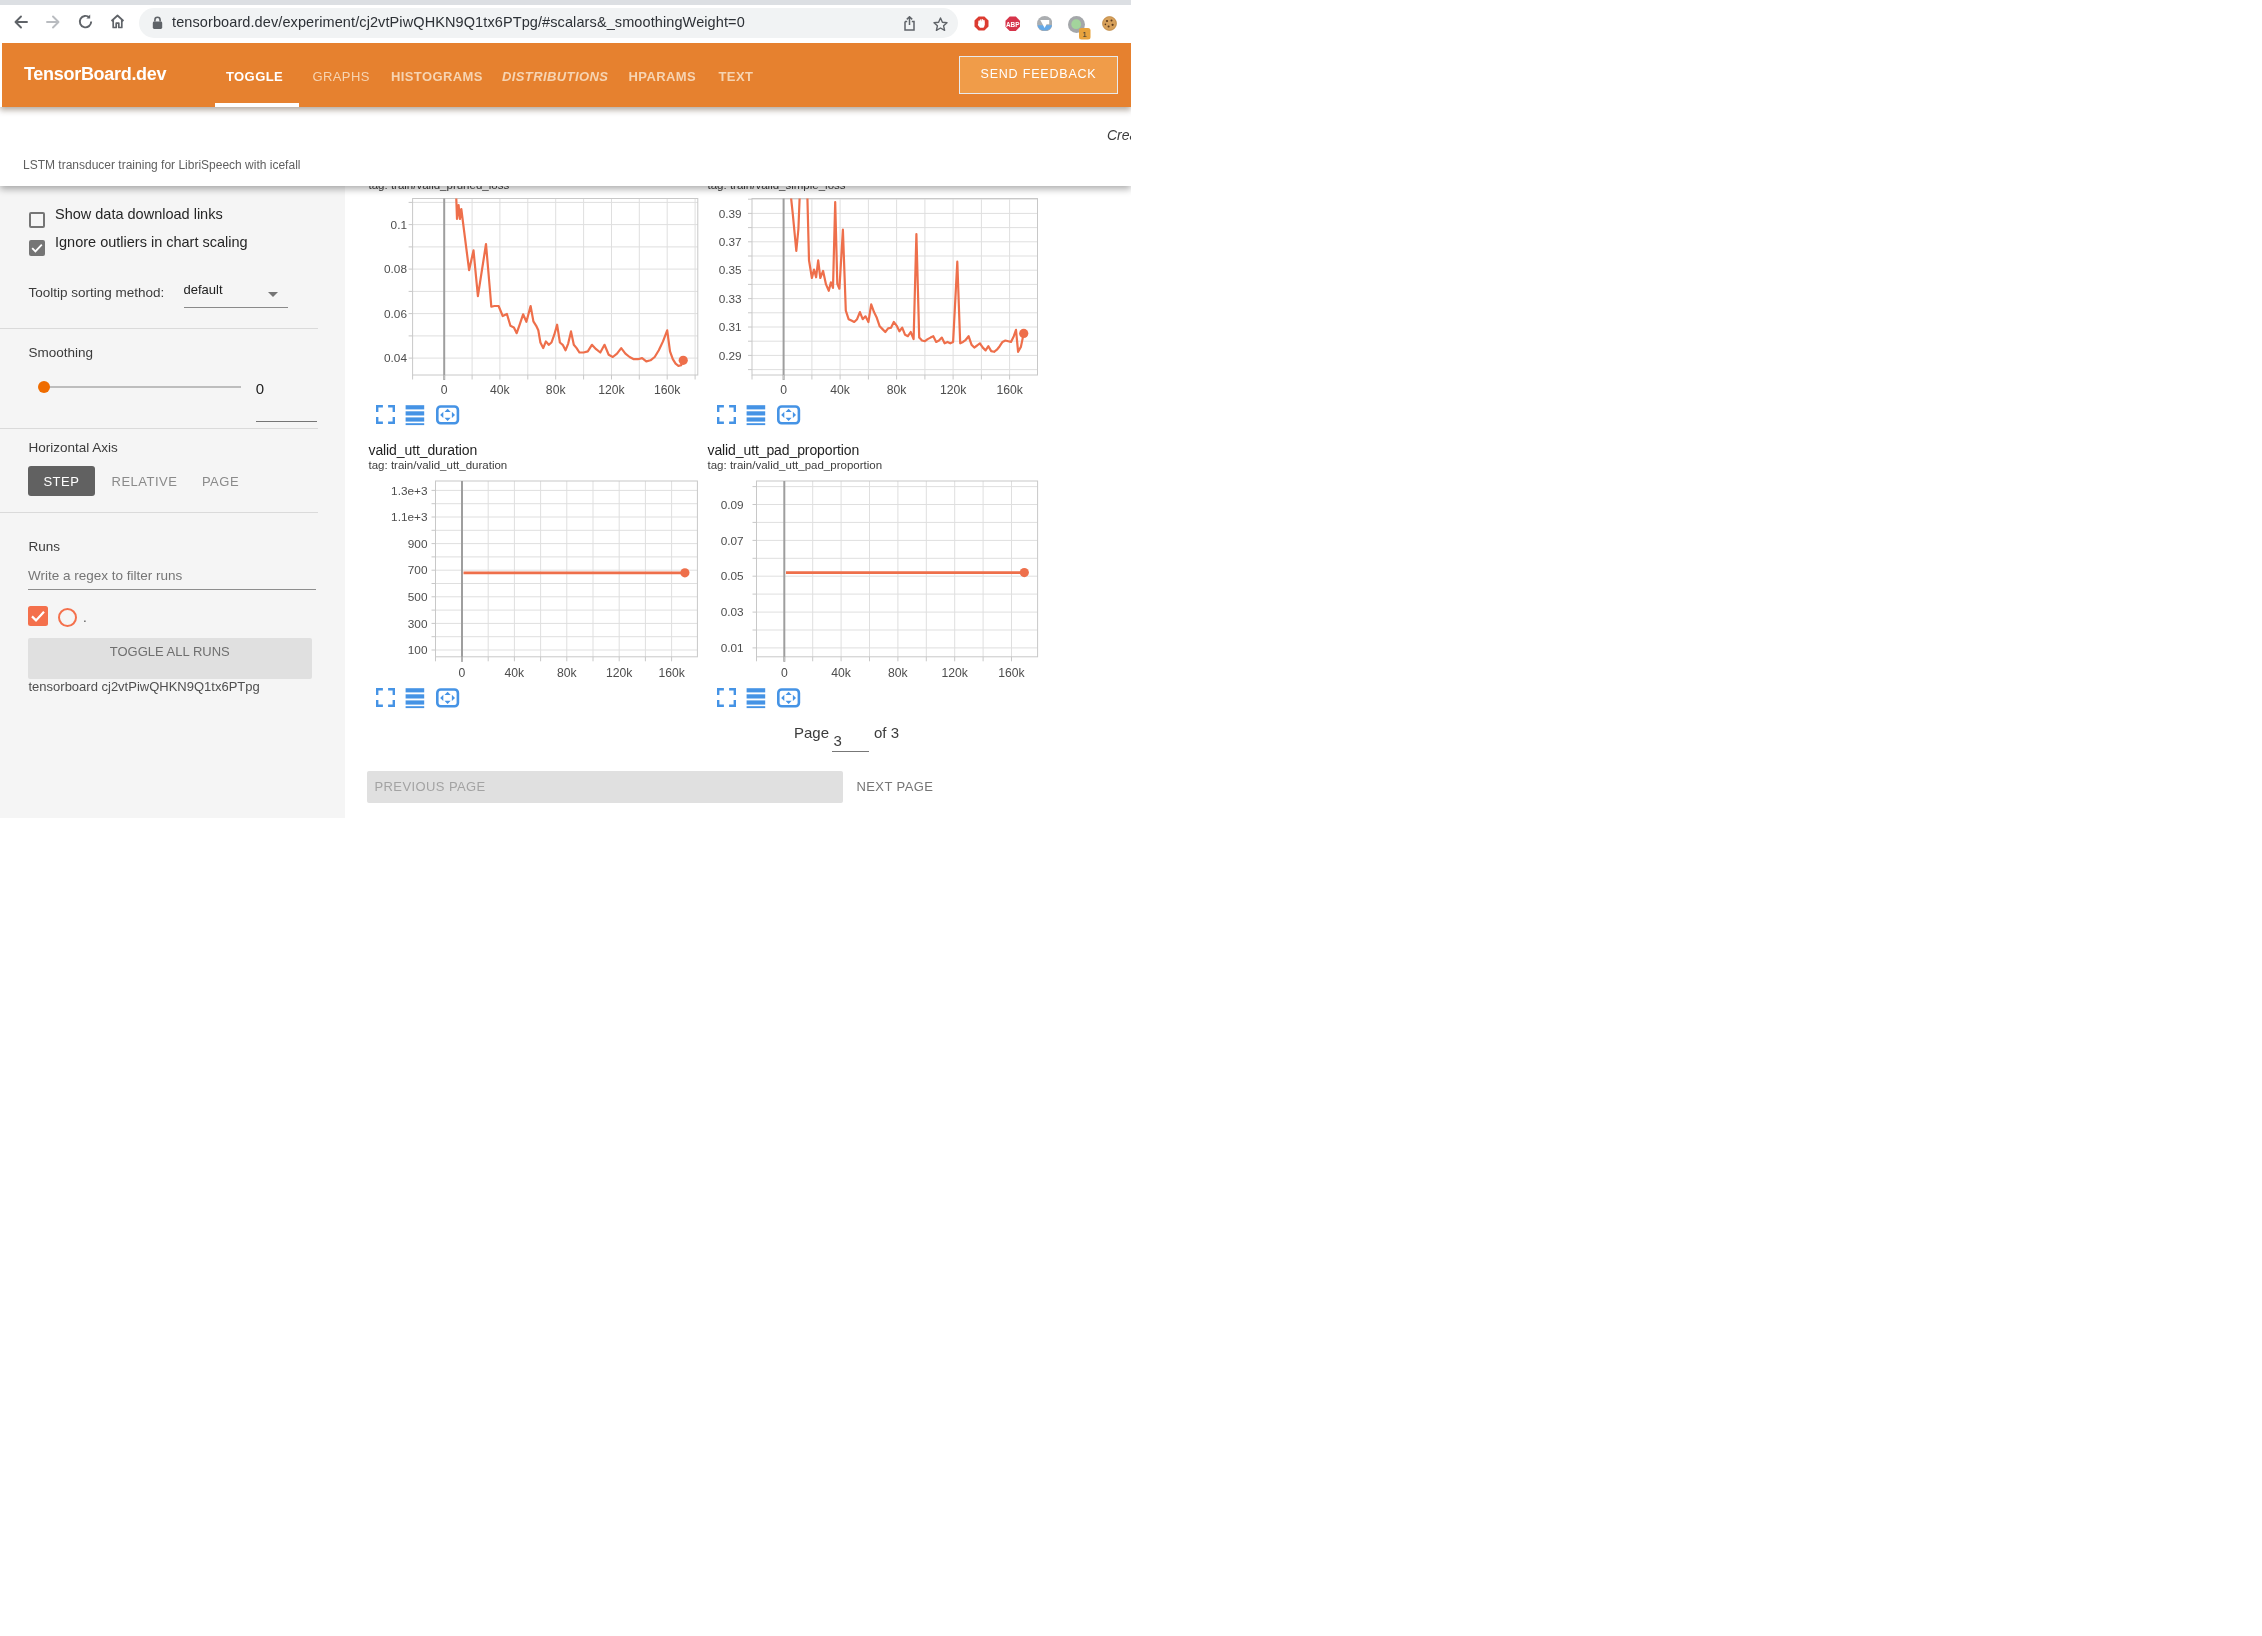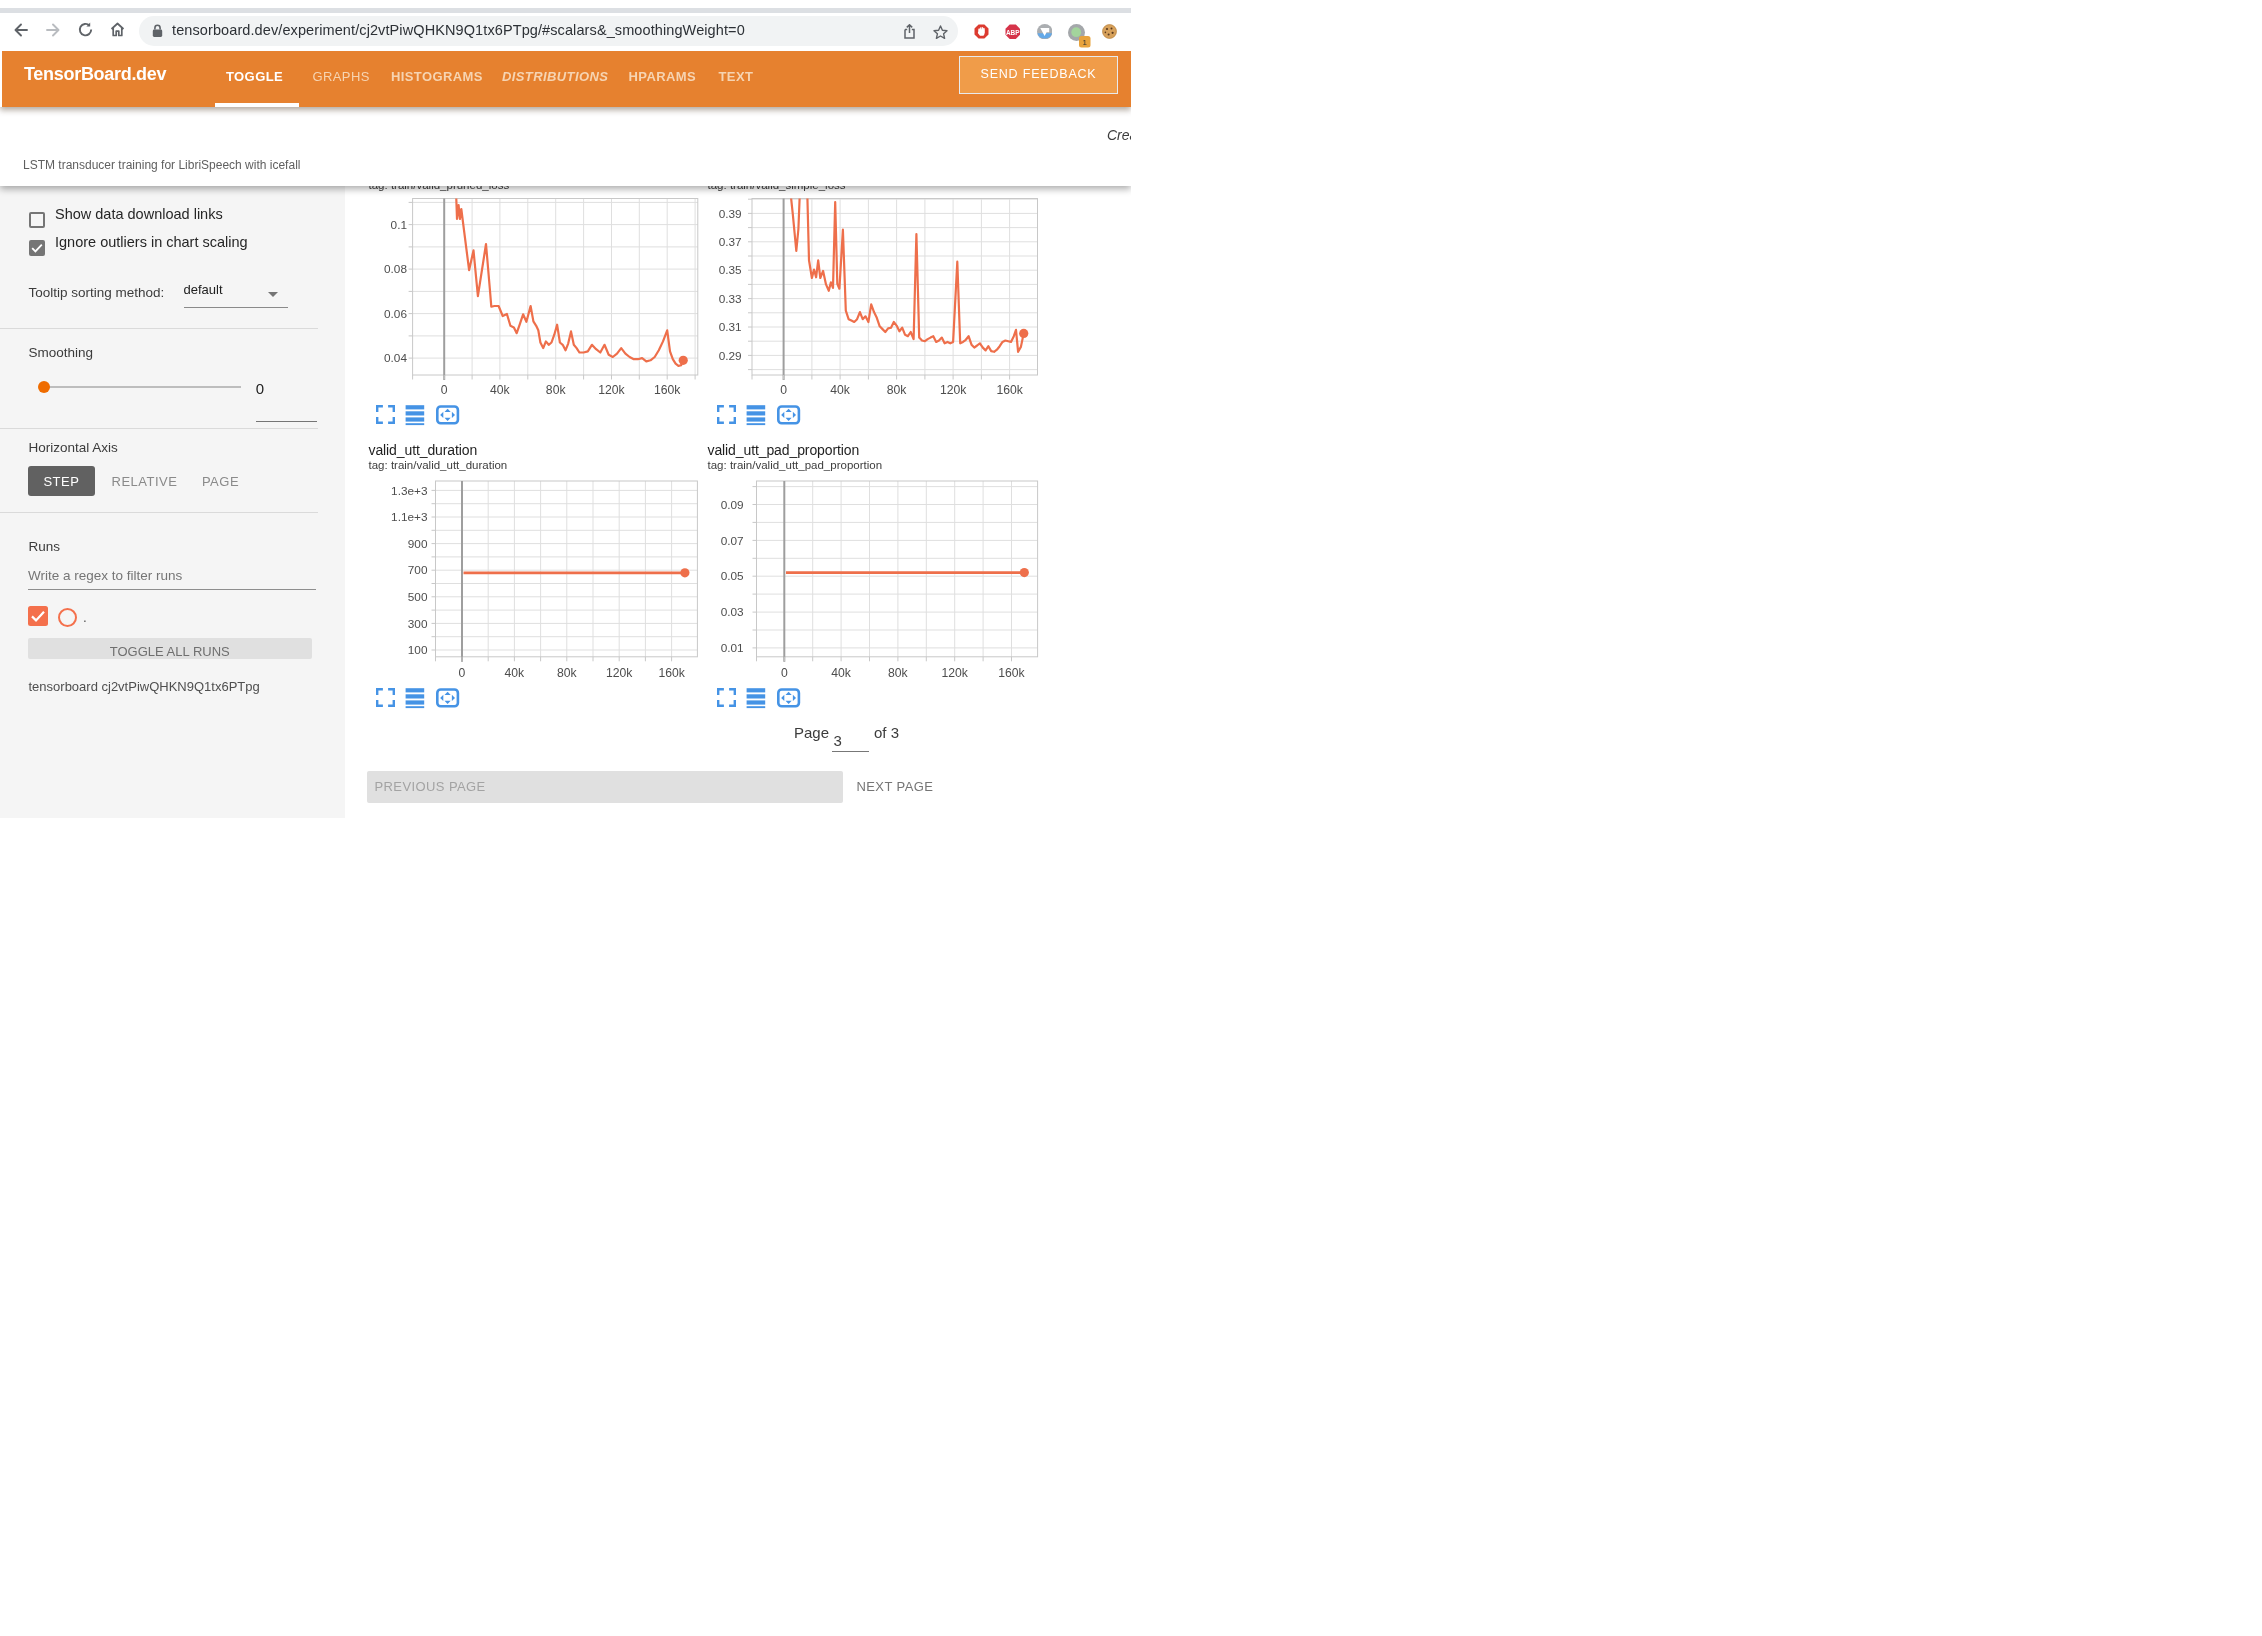--- a/index.html
+++ b/index.html
@@ -362,21 +362,21 @@
   <div class="abs" style="left:27.9px;top:407px;width:288px;border-top:1px solid #8e8e8e;"></div>
 
   <div class="abs" style="left:28px;top:423.5px;width:20px;height:20px;background:#f4704c;border-radius:2.5px;">
     <svg width="20" height="20" viewBox="0 0 20 20">
         <path d="M4 10.4 L8 14.4 L16 5.8" stroke="#fff" stroke-width="2.2" fill="none"></path>
       </svg>
   </div>
   <div class="abs" style="left:57.5px;top:425.5px;width:19px;height:19px;border:2.5px solid #f4704c;border-radius:50%;"></div>
   <div class="abs" style="left:83px;top:428px;font-size:13.5px;color:#555;">.</div>
 
-  <div class="abs" style="left:28px;top:455.7px;width:283.5px;height:21px;background:#e0e0e0;border-radius:2px;color:#6f6f6f;font-size:13px;letter-spacing:0;text-align:center;line-height:28.8px;">TOGGLE ALL RUNS</div>
+  <div class="abs" style="left:28px;top:455.7px;width:283.5px;height:41px;background:#e0e0e0;border-radius:2px;color:#6f6f6f;font-size:13px;letter-spacing:0;text-align:center;line-height:28.8px;">TOGGLE ALL RUNS</div>
   <div class="abs" style="left:28.5px;top:497px;font-size:13px;color:#4f4f4f;">tensorboard cj2vtPiwQHKN9Q1tx6PTpg</div>
 </div>
 
 <div class="abs" style="left:0;top:106.7px;width:1131px;height:79.5px;background:#fff;box-shadow:0 3px 7px rgba(0,0,0,0.33);">
   <div class="abs" style="left:1107px;top:20px;font-size:14px;font-style:italic;color:#3c3c3c;white-space:nowrap;">Created</div>
   <div class="abs" style="left:23px;top:51px;font-size:12px;color:#5f5f5f;">LSTM transducer training for LibriSpeech with icefall</div>
 </div>
 
 <div class="abs" style="left:0;top:43px;width:1131px;height:63.7px;background:#e6812f;box-shadow:0 3px 6px rgba(50,25,0,0.38);">
   <div class="abs" style="left:24px;top:20.5px;font-size:18px;font-weight:bold;color:#fff;letter-spacing:-0.3px;">TensorBoard.dev</div>
@@ -384,21 +384,21 @@
   <div class="abs" style="left:215px;top:59.5px;width:84px;height:4.2px;background:#fff;"></div>
   <div class="abs" style="left:312.5px;top:25.5px;font-size:13px;font-weight:normal;letter-spacing:0.4px;color:#f6d4b2;">GRAPHS</div>
   <div class="abs" style="left:391px;top:25.5px;font-size:13px;font-weight:bold;letter-spacing:0.4px;color:#f6d4b2;">HISTOGRAMS</div>
   <div class="abs" style="left:502px;top:25.5px;font-size:13px;font-weight:bold;letter-spacing:0.4px;color:#f6d4b2;font-style:italic;">DISTRIBUTIONS</div>
   <div class="abs" style="left:628.5px;top:25.5px;font-size:13px;font-weight:bold;letter-spacing:0.4px;color:#f6d4b2;">HPARAMS</div>
   <div class="abs" style="left:718.5px;top:25.5px;font-size:13px;font-weight:bold;letter-spacing:0.4px;color:#f6d4b2;">TEXT</div>
   <div class="abs" style="left:959px;top:13.3px;width:159px;height:37.4px;background:#f09c49;border:1.5px solid #e8eaed;border-radius:0;color:#fff;font-size:12.5px;letter-spacing:0.8px;text-align:center;line-height:34.4px;">SEND FEEDBACK</div>
 </div>
 <div class="abs" style="left:0;top:43px;width:2px;height:64px;background:#fff;"></div>
 
-<div class="abs" style="left:0;top:8px;width:1131px;height:43px;background:#fff;">
+<div class="abs" style="left:0;top:0;width:1131px;height:43px;background:#fff;">
   <div class="abs" style="left:0;top:0;width:1131px;height:4.5px;background:#dcdfe3;"></div>
 
   <svg class="abs" style="left:14px;top:15px" width="14" height="14" viewBox="0 0 14 14">
       <path d="M13 7 H2 M7 1.5 L1.5 7 L7 12.5" stroke="#5f6368" stroke-width="1.9" fill="none" stroke-linecap="round" stroke-linejoin="round"></path>
     </svg>
 
   <svg class="abs" style="left:46px;top:15px" width="14" height="14" viewBox="0 0 14 14">
       <path d="M1 7 H12 M7 1.5 L12.5 7 L7 12.5" stroke="#b9bcc0" stroke-width="1.9" fill="none" stroke-linecap="round" stroke-linejoin="round"></path>
     </svg>
 

